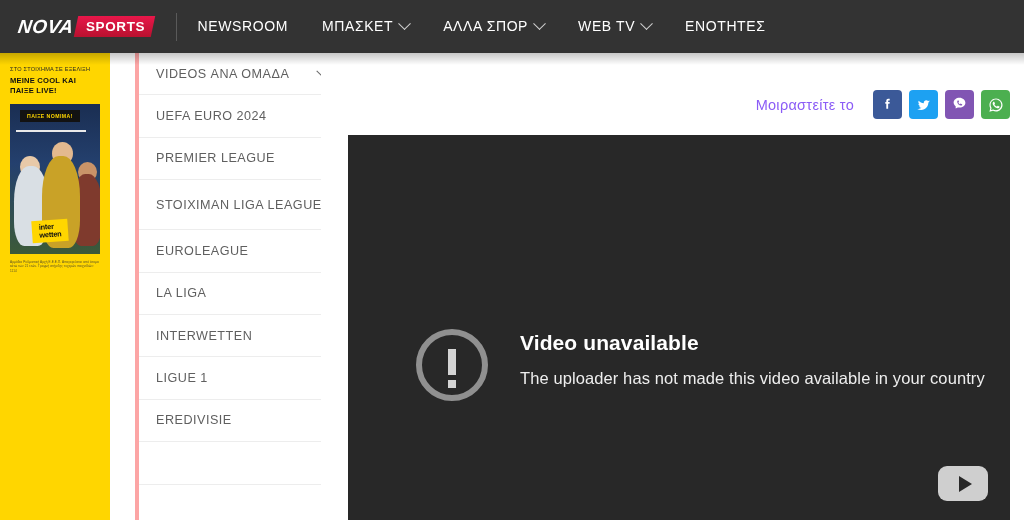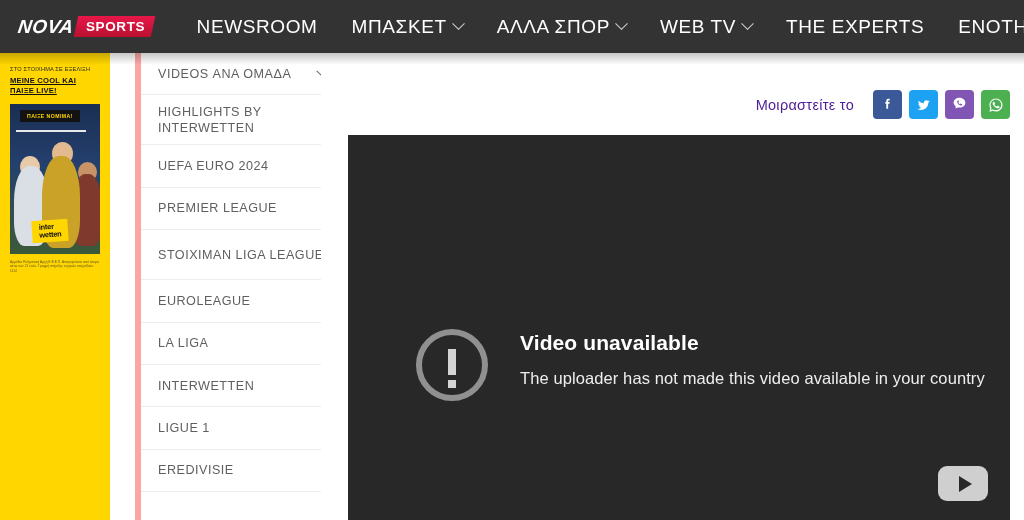--- a/index.html
+++ b/index.html
@@ -47,21 +47,21 @@
   }
   .nav-sep {
     width: 1px; height: 28px;
     background: #5a5a5a;
     margin-left: 22px; margin-right: 4px;
   }
   .nav-items { display: flex; align-items: center; }
   .nav-item {
     display: flex; align-items: center;
     color: #ffffff;
-    font-size: 19px;
+    font-size: 14px;
     letter-spacing: 0.6px;
     padding: 0 17px;
     height: 53px;
     line-height: 53px;
     cursor: pointer;
     white-space: nowrap;
   }
   .nav-item .caret {
     margin-left: 7px;
     display: inline-block;
@@ -93,21 +93,20 @@
     line-height: 8px;
     letter-spacing: 0.2px;
   }
   .ad-headline-strong {
     margin: 3px 10px 0 10px;
     color: #111111;
     font-size: 7.6px;
     font-weight: bold;
     line-height: 10px;
     letter-spacing: 0.2px;
-    text-decoration: underline;
   }
   .ad-photo {
     position: relative;
     margin: 8px 10px 0 10px;
     height: 150px;
     background:
       linear-gradient(180deg,#1a2e52 0%, #24406e 40%, #3c5a38 100%);
     overflow: hidden;
   }
   .ad-badge {
@@ -151,21 +150,21 @@
     font-size: 3.1px;
     line-height: 4.4px;
     letter-spacing: 0.1px;
   }
 
   
   .sidebar {
     position: absolute; left: 135px; top: 53px;
     width: 210px; height: 467px;
     background: #ffffff;
-    border-left: 6px solid #fca5a5;
+    border-left: 4px solid #fca5a5;
     border-right: 1px solid #e6e6e6;
     overflow: hidden;
   }
   .side-item {
     min-height: 42.4px;
     display: flex; align-items: center;
     justify-content: space-between;
     padding: 6px 14px 6px 17px;
     border-bottom: 1px solid #ededed;
     color: #5f5f5f;
@@ -191,21 +190,21 @@
   .main {
     position: absolute; left: 321px; top: 53px;
     width: 703px; height: 467px;
     background: #ffffff;
   }
   .share-row {
     position: absolute; right: 14px; top: 37px;
     display: flex; align-items: center;
   }
   .share-label {
-    color: #4c1d95;
+    color: #8b5cf6;
     font-size: 14.5px;
     letter-spacing: 0.3px;
     margin-right: 12px;
   }
   .share-btn {
     width: 29px; height: 29px;
     border-radius: 4px;
     margin-left: 7px;
     display: flex; align-items: center; justify-content: center;
     cursor: pointer;
@@ -303,23 +302,20 @@
     <div class="nav-item">
       <span>ΑΛΛΑ ΣΠΟΡ</span>
       <i class="caret"></i>
     </div>
 
     <div class="nav-item">
       <span>WEB TV</span>
       <i class="caret"></i>
     </div>
 
-    <div class="nav-item">
-      <span>THE EXPERTS</span>
-    </div>
 
     <div class="nav-item">
       <span>ΕΝΟΤΗΤΕΣ</span>
 
     </div>
 
   </div>
 </div>
 
 <div class="header-shadow"></div>
@@ -346,23 +342,20 @@
   <div class="ad-fineprint">Αρμόδια Ρυθμιστική Αρχή Ε.Ε.Ε.Π. Απαγορεύεται από άτομα κάτω των 21 ετών. Γραμμή στήριξης τυχερών παιχνιδιών: 1114</div>
 </div>
 
 <div class="sidebar">
 
   <div class="side-item">
     <span class="side-label">VIDEOS ΑΝΑ ΟΜΑΔΑ</span>
     <i class="side-caret"></i>
   </div>
 
-  <div class="side-item two-line">
-    <span class="side-label">HIGHLIGHTS BY INTERWETTEN</span>
-  </div>
 
   <div class="side-item">
     <span class="side-label">UEFA EURO 2024</span>
   </div>
 
   <div class="side-item">
     <span class="side-label">PREMIER LEAGUE</span>
   </div>
 
   <div class="side-item two-line">

